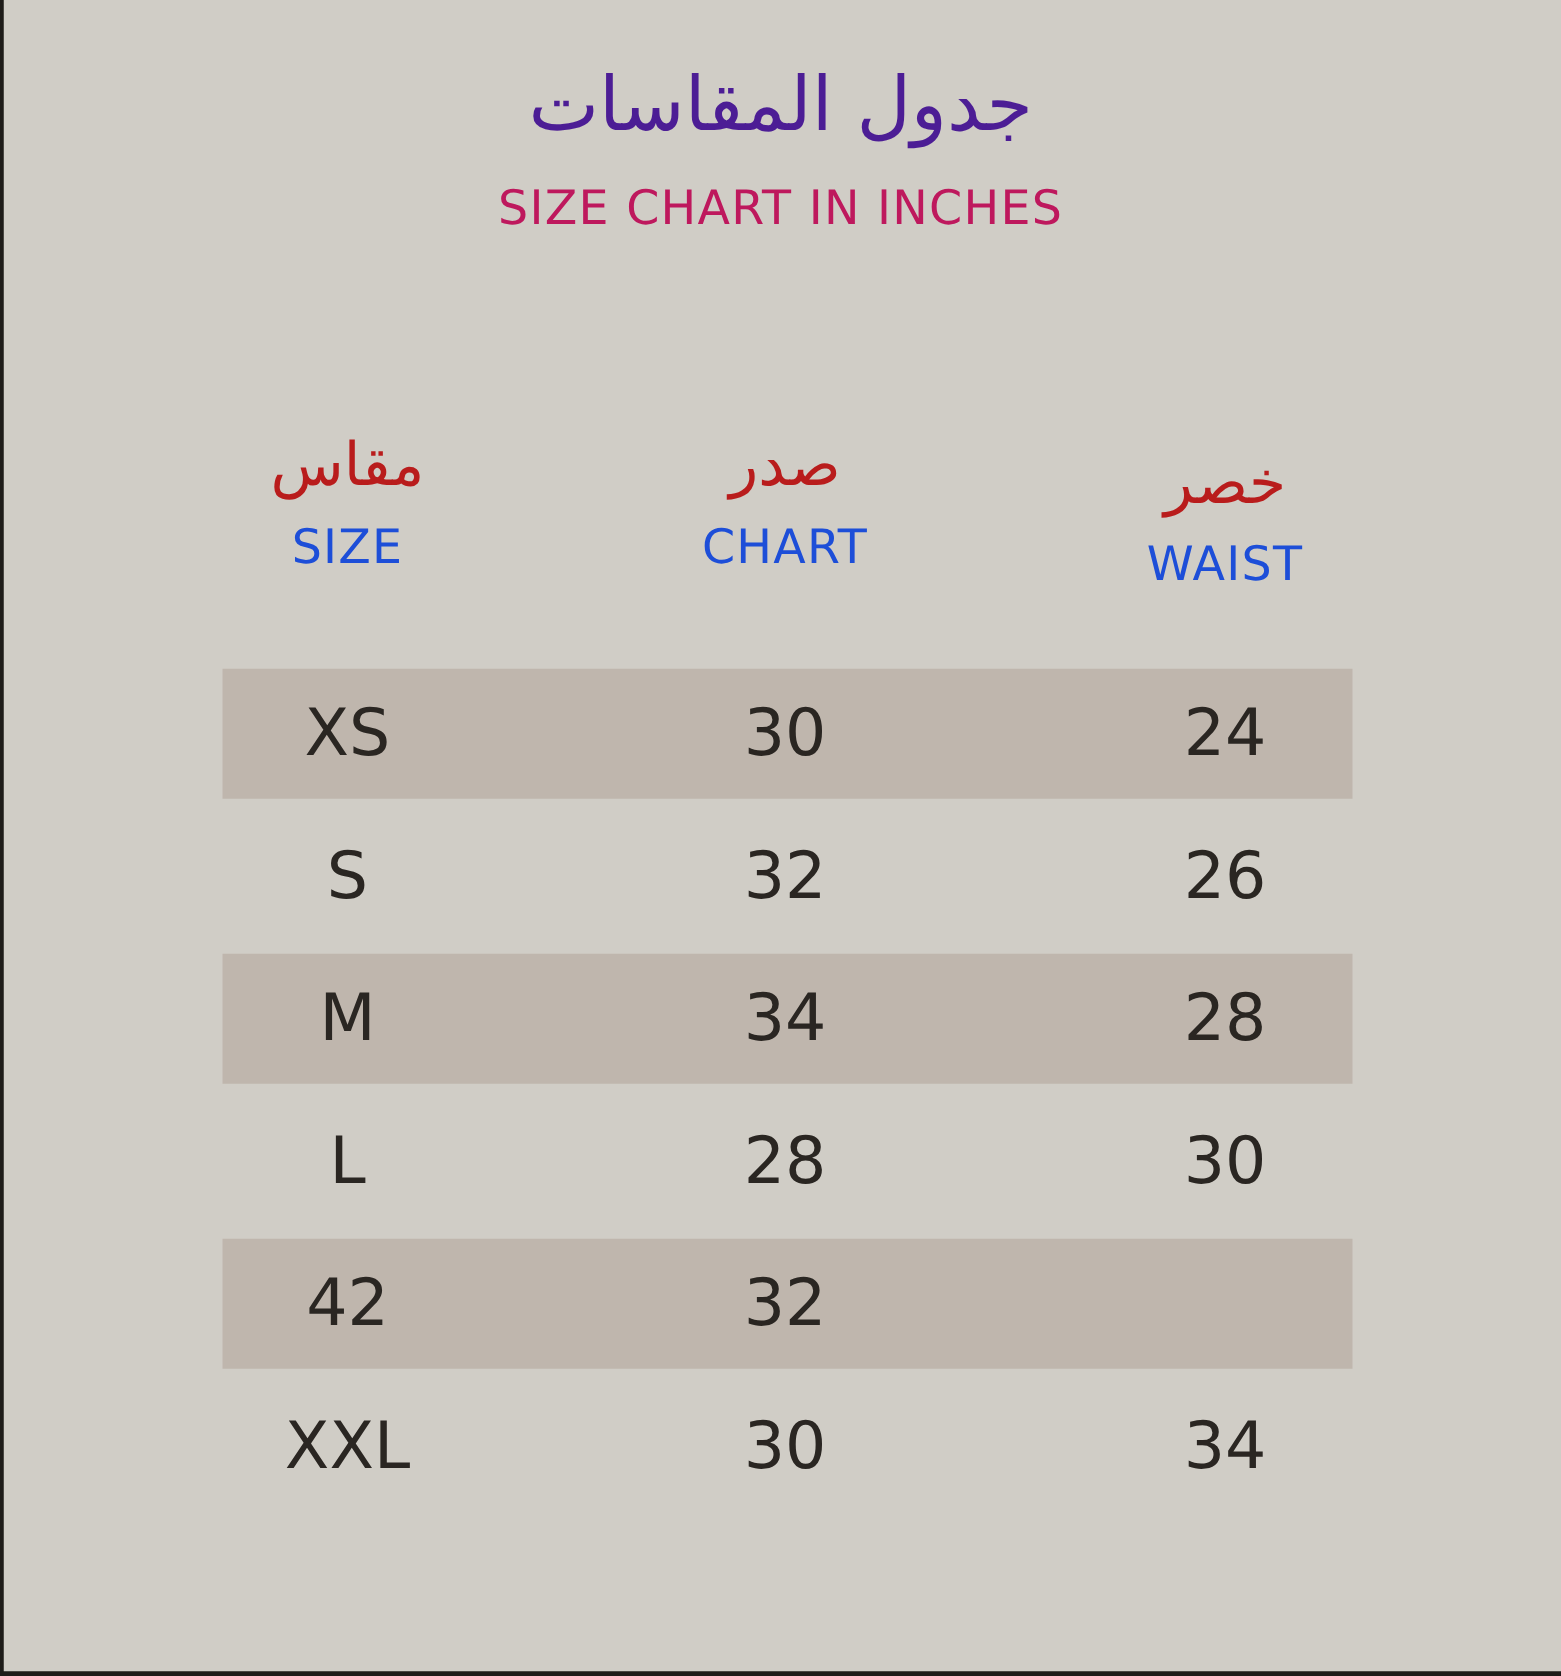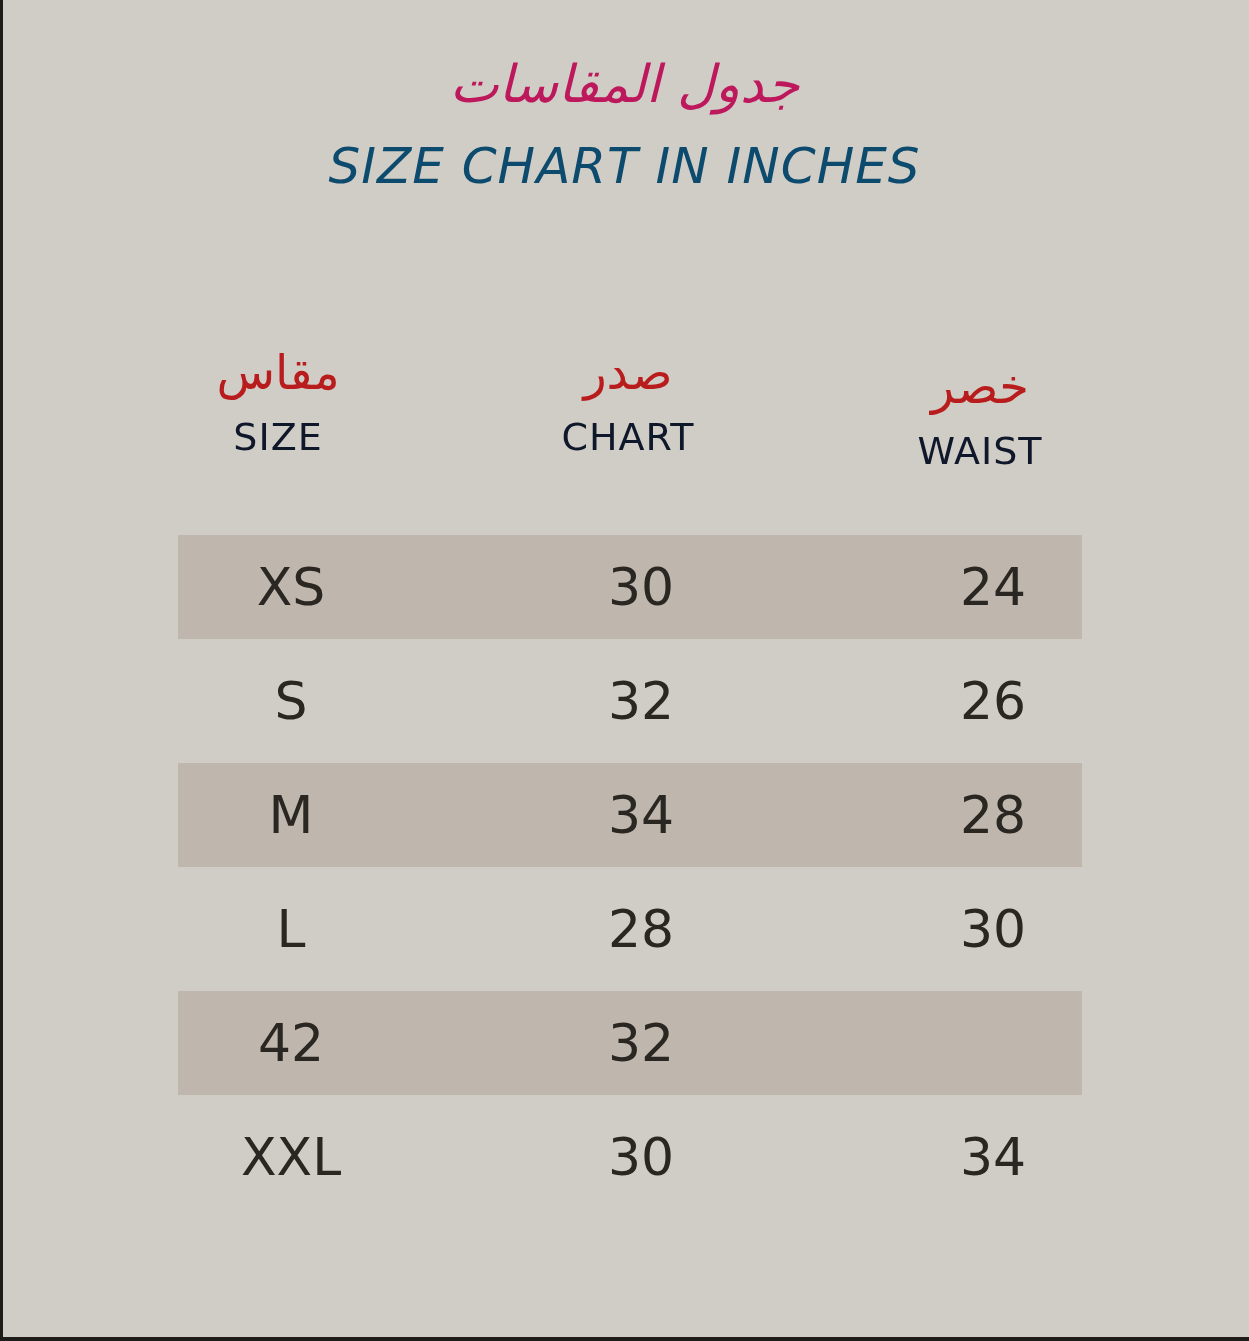--- a/index.html
+++ b/index.html
@@ -29,32 +29,30 @@
   }
   .title-block {
     position: absolute;
     top: 28px;
     left: 0;
     width: 100%;
     text-align: center;
   }
   .title-arabic {
     direction: rtl;
-    font-size: 52px;
+    font-size: 60px;
     line-height: 112px;
-    color: #be185d;
+    color: #4c1d95;
     letter-spacing: 1px;
-    font-style: italic;
   }
   .title-english {
-    font-size: 50px;
+    font-size: 38px;
     line-height: 52px;
     letter-spacing: 1px;
-    color: #0c4a6e;
-    font-style: italic;
+    color: #be185d;
   }
   .header-row {
     position: absolute;
     top: 336px;
     left: 178px;
     width: 904px;
     display: grid;
     grid-template-columns: 200px 500px 204px;
   }
   .header-cell {
@@ -70,36 +68,35 @@
     font-size: 48px;
     line-height: 72px;
     color: #b91c1c;
   }
   .header-english {
     display: block;
     font-size: 38px;
     line-height: 46px;
     margin-top: 6px;
     letter-spacing: 1px;
-    color: #0f172a;
+    color: #1d4ed8;
   }
   .table-body {
     position: absolute;
     top: 535px;
     left: 178px;
     width: 904px;
   }
   .trow {
     display: grid;
     grid-template-columns: 200px 500px 204px;
     align-items: center;
     height: 124px;
     font-size: 52px;
     color: #2a2622;
-    padding-left: 13px;
   }
   .trow:nth-child(odd) {
     height: 104px;
     background: #bfb6ad;
   }
   .cell {
     text-align: center;
   }
 </style>
 </head>

